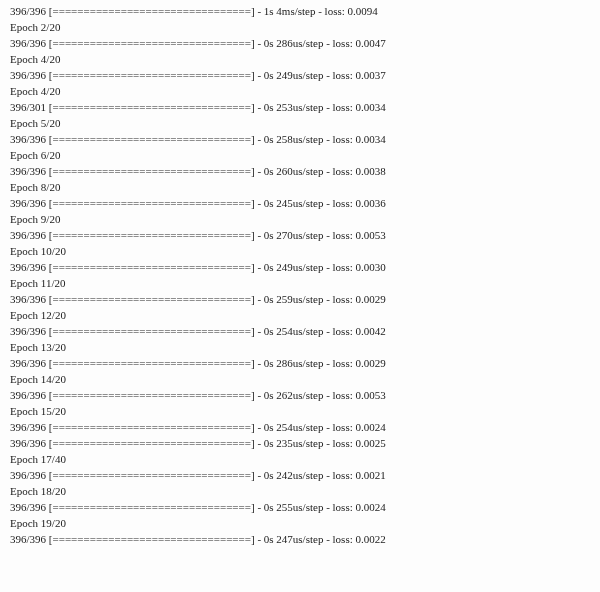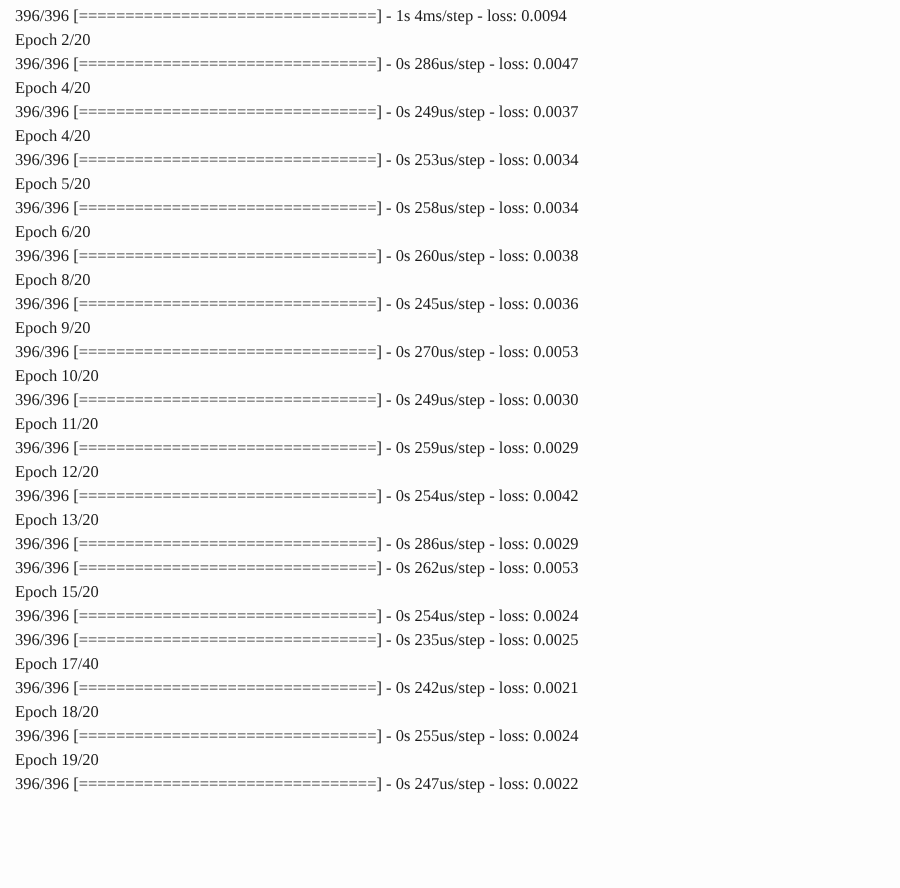--- a/index.html
+++ b/index.html
@@ -54,37 +54,38 @@
 <body>
 
 <div id="terminal">
   <div id="log-lines">
       <div class="log-line progress-line">396/396 [================================] - 1s 4ms/step - loss: 0.0094</div>
       <div class="log-line epoch-line">Epoch 2/20</div>
       <div class="log-line progress-line">396/396 [================================] - 0s 286us/step - loss: 0.0047</div>
       <div class="log-line epoch-line">Epoch 4/20</div>
       <div class="log-line progress-line">396/396 [================================] - 0s 249us/step - loss: 0.0037</div>
       <div class="log-line epoch-line">Epoch 4/20</div>
-      <div class="log-line progress-line">396/396 [================================] - 0s 253us/step - loss: 0.0034</div>
+      <div class="log-line progress-line">396/301 [================================] - 0s 253us/step - loss: 0.0034</div>
       <div class="log-line epoch-line">Epoch 5/20</div>
       <div class="log-line progress-line">396/396 [================================] - 0s 258us/step - loss: 0.0034</div>
       <div class="log-line epoch-line">Epoch 6/20</div>
       <div class="log-line progress-line">396/396 [================================] - 0s 260us/step - loss: 0.0038</div>
       <div class="log-line epoch-line">Epoch 8/20</div>
       <div class="log-line progress-line">396/396 [================================] - 0s 245us/step - loss: 0.0036</div>
       <div class="log-line epoch-line">Epoch 9/20</div>
       <div class="log-line progress-line">396/396 [================================] - 0s 270us/step - loss: 0.0053</div>
       <div class="log-line epoch-line">Epoch 10/20</div>
       <div class="log-line progress-line">396/396 [================================] - 0s 249us/step - loss: 0.0030</div>
       <div class="log-line epoch-line">Epoch 11/20</div>
       <div class="log-line progress-line">396/396 [================================] - 0s 259us/step - loss: 0.0029</div>
       <div class="log-line epoch-line">Epoch 12/20</div>
       <div class="log-line progress-line">396/396 [================================] - 0s 254us/step - loss: 0.0042</div>
       <div class="log-line epoch-line">Epoch 13/20</div>
       <div class="log-line progress-line">396/396 [================================] - 0s 286us/step - loss: 0.0029</div>
+      <div class="log-line epoch-line">Epoch 14/20</div>
       <div class="log-line progress-line">396/396 [================================] - 0s 262us/step - loss: 0.0053</div>
       <div class="log-line epoch-line">Epoch 15/20</div>
       <div class="log-line progress-line">396/396 [================================] - 0s 254us/step - loss: 0.0024</div>
       <div class="log-line progress-line">396/396 [================================] - 0s 235us/step - loss: 0.0025</div>
       <div class="log-line epoch-line">Epoch 17/40</div>
       <div class="log-line progress-line">396/396 [================================] - 0s 242us/step - loss: 0.0021</div>
       <div class="log-line epoch-line">Epoch 18/20</div>
       <div class="log-line progress-line">396/396 [================================] - 0s 255us/step - loss: 0.0024</div>
       <div class="log-line epoch-line">Epoch 19/20</div>
       <div class="log-line clipped">396/396 [================================] - 0s 247us/step - loss: 0.0022</div>

